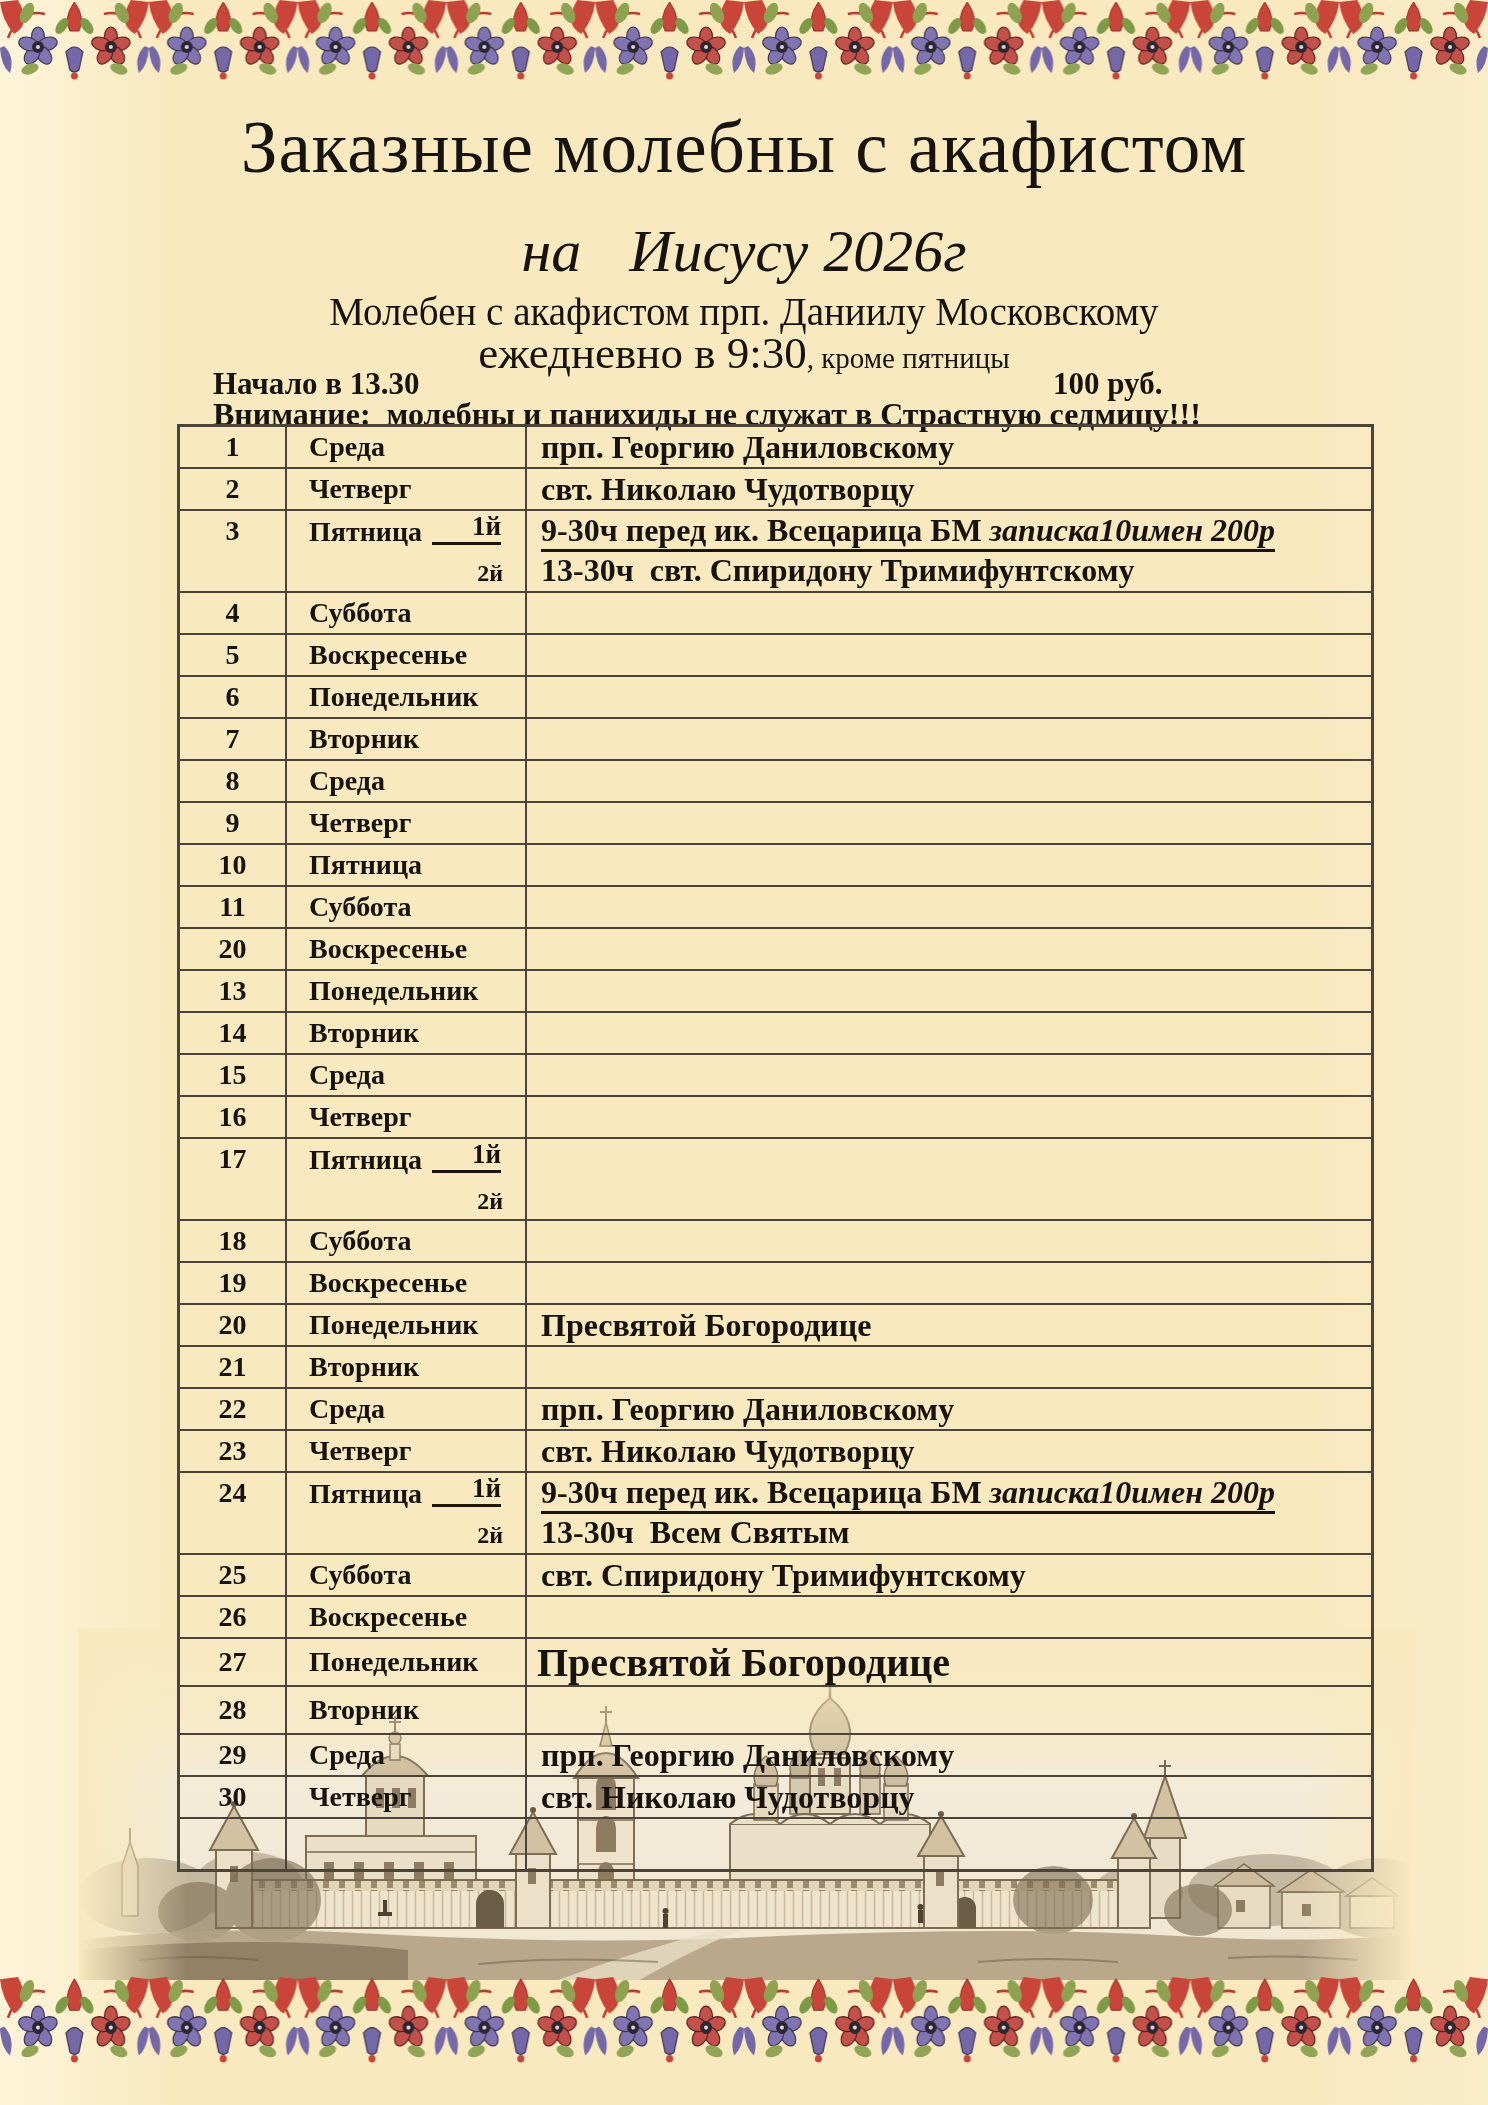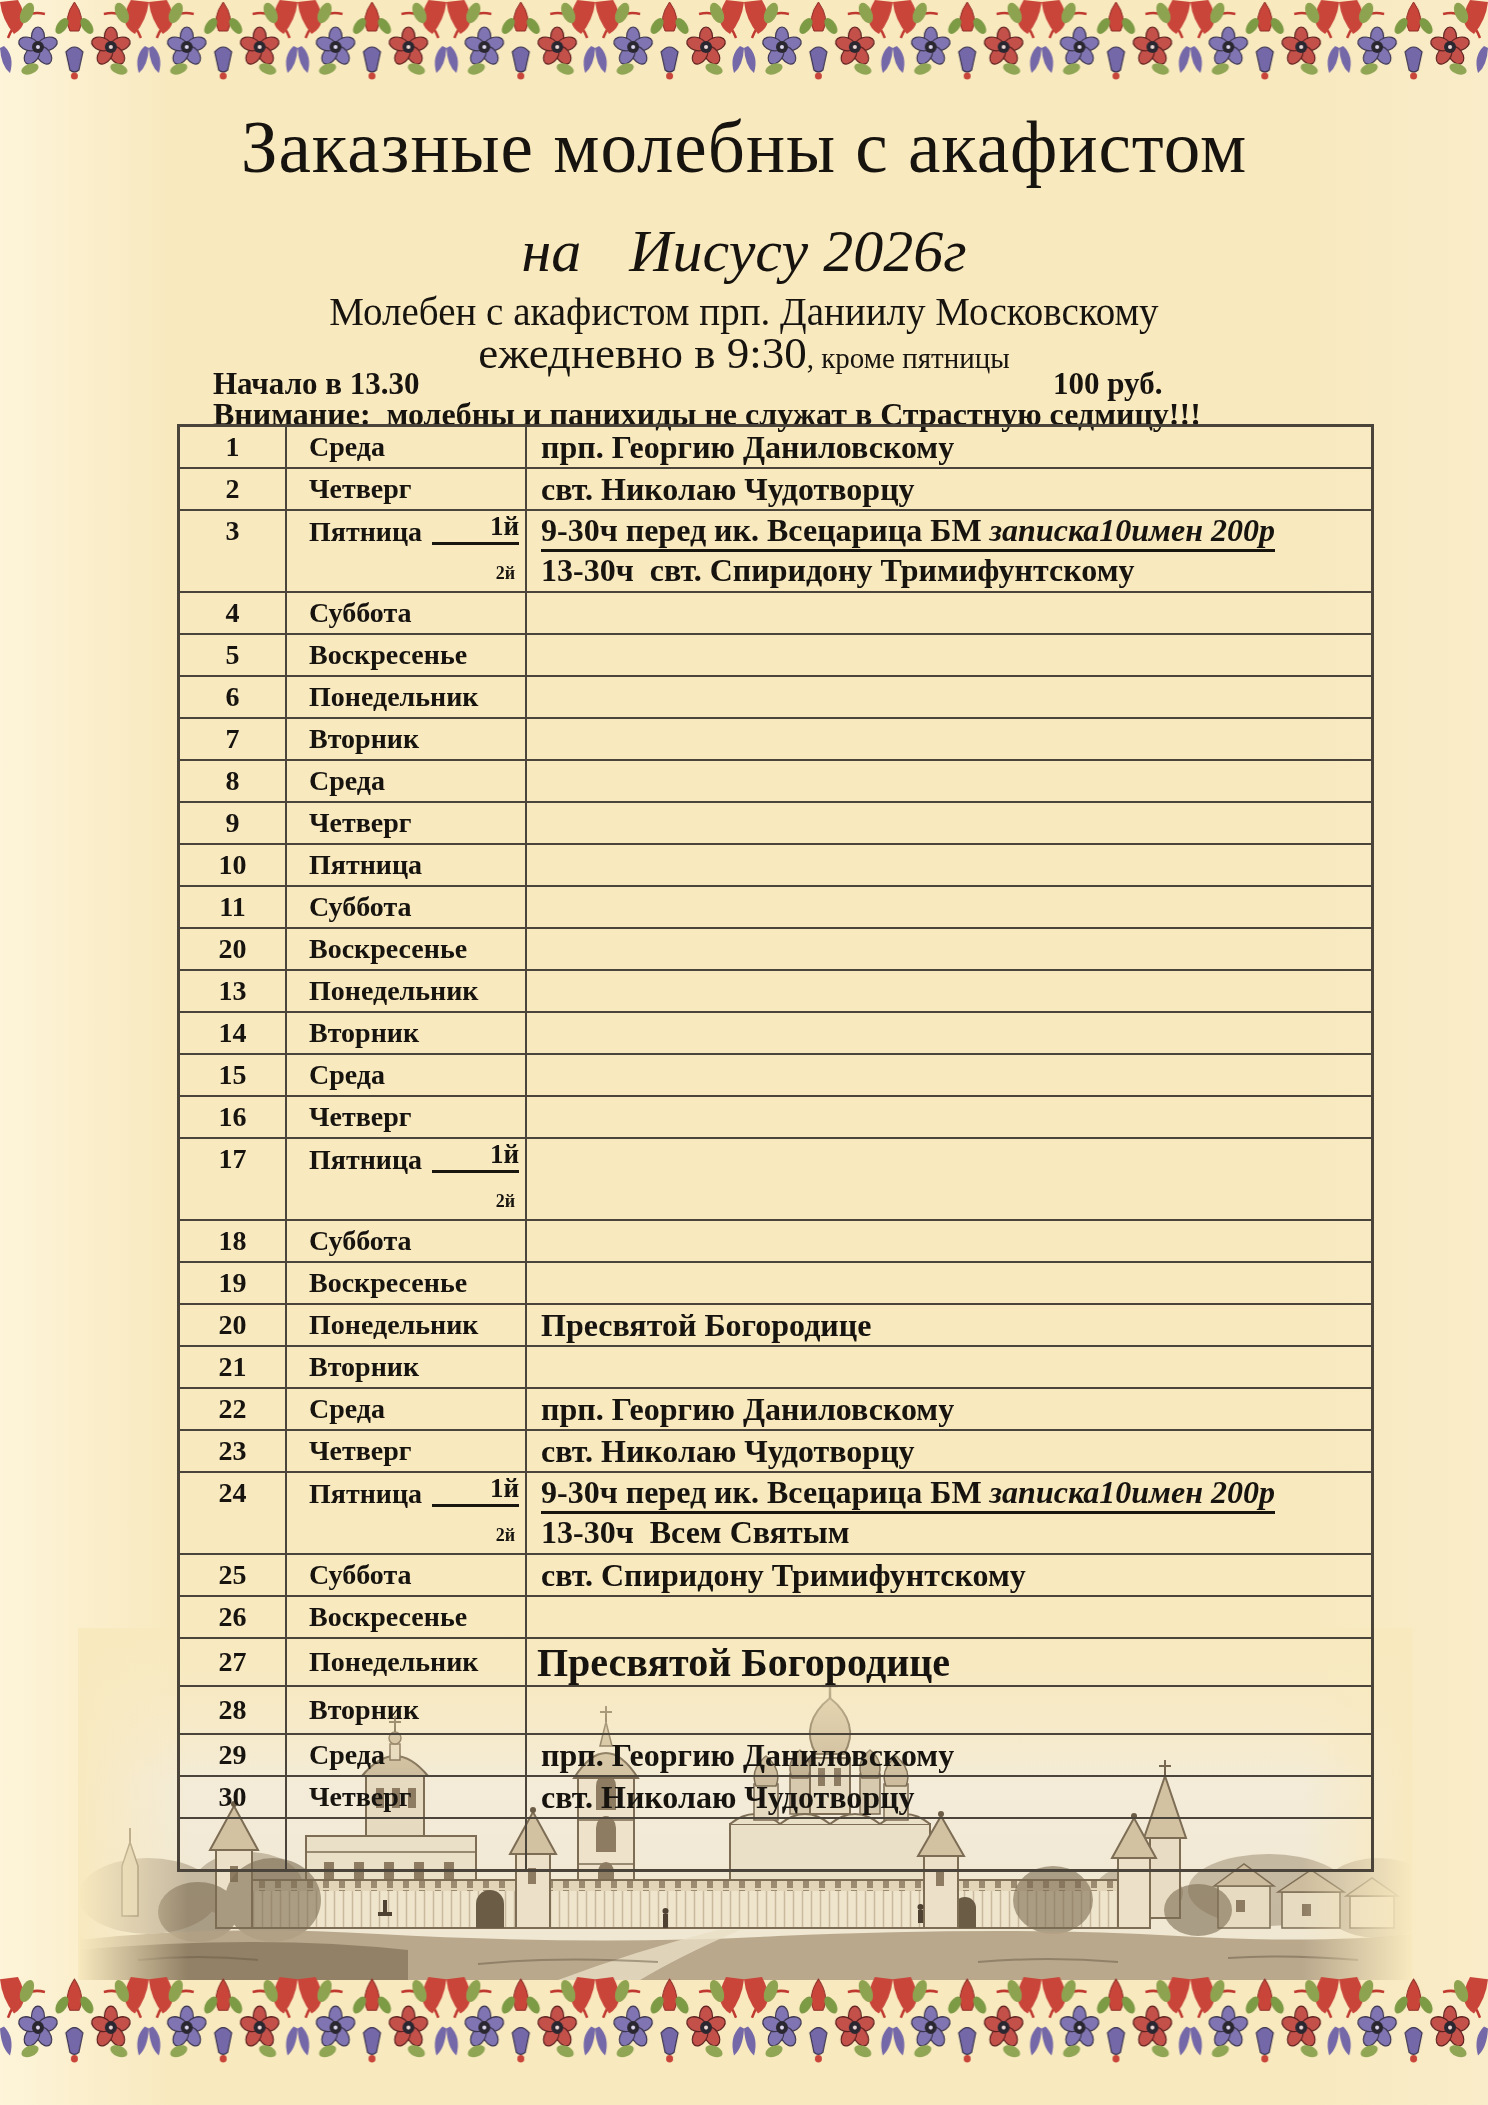--- a/index.html
+++ b/index.html
@@ -42,23 +42,23 @@
         display:flex;align-items:center;justify-content:center}
   .dbl .cnum{align-items:flex-start;padding-top:4px}
   .cday{width:240px;border-right:2px solid #4b443a;font-size:28px;padding-left:22px;
         display:flex;align-items:center}
   .csvc{flex:1;font-size:32px;padding-left:14px;display:flex;align-items:center}
   .lg .csvc{font-size:40px;padding-left:10px}
   .dbl .cday,.dbl .csvc{display:block;padding-top:0}
   .dayline{display:flex;height:40px;align-items:flex-end}
   .dayline .dayname{line-height:38px}
   .slotu{flex:1;display:flex;justify-content:flex-end;align-items:flex-end;
-         border-bottom:3px solid #19160f;height:34px;margin:0 6px 6px 10px;
+         border-bottom:3px solid #19160f;height:34px;margin:0 24px 6px 10px;
          font-size:27px;line-height:31px}
-  .dayline.l2{justify-content:flex-end;padding-right:10px;font-size:18px;line-height:36px}
+  .dayline.l2{justify-content:flex-end;padding-right:22px;font-size:24px;line-height:36px}
   .svcline{height:40px;line-height:38px;white-space:nowrap}
   .svcline .u{border-bottom:3px solid #19160f;padding-bottom:1px}
   .svcline .note{font-style:italic;font-weight:bold}
 </style>
 </head>
 <body>
 
 <div id="page">
 
   <svg id="orn-top" class="orn" viewBox="0 0 1490 80" preserveAspectRatio="none">

